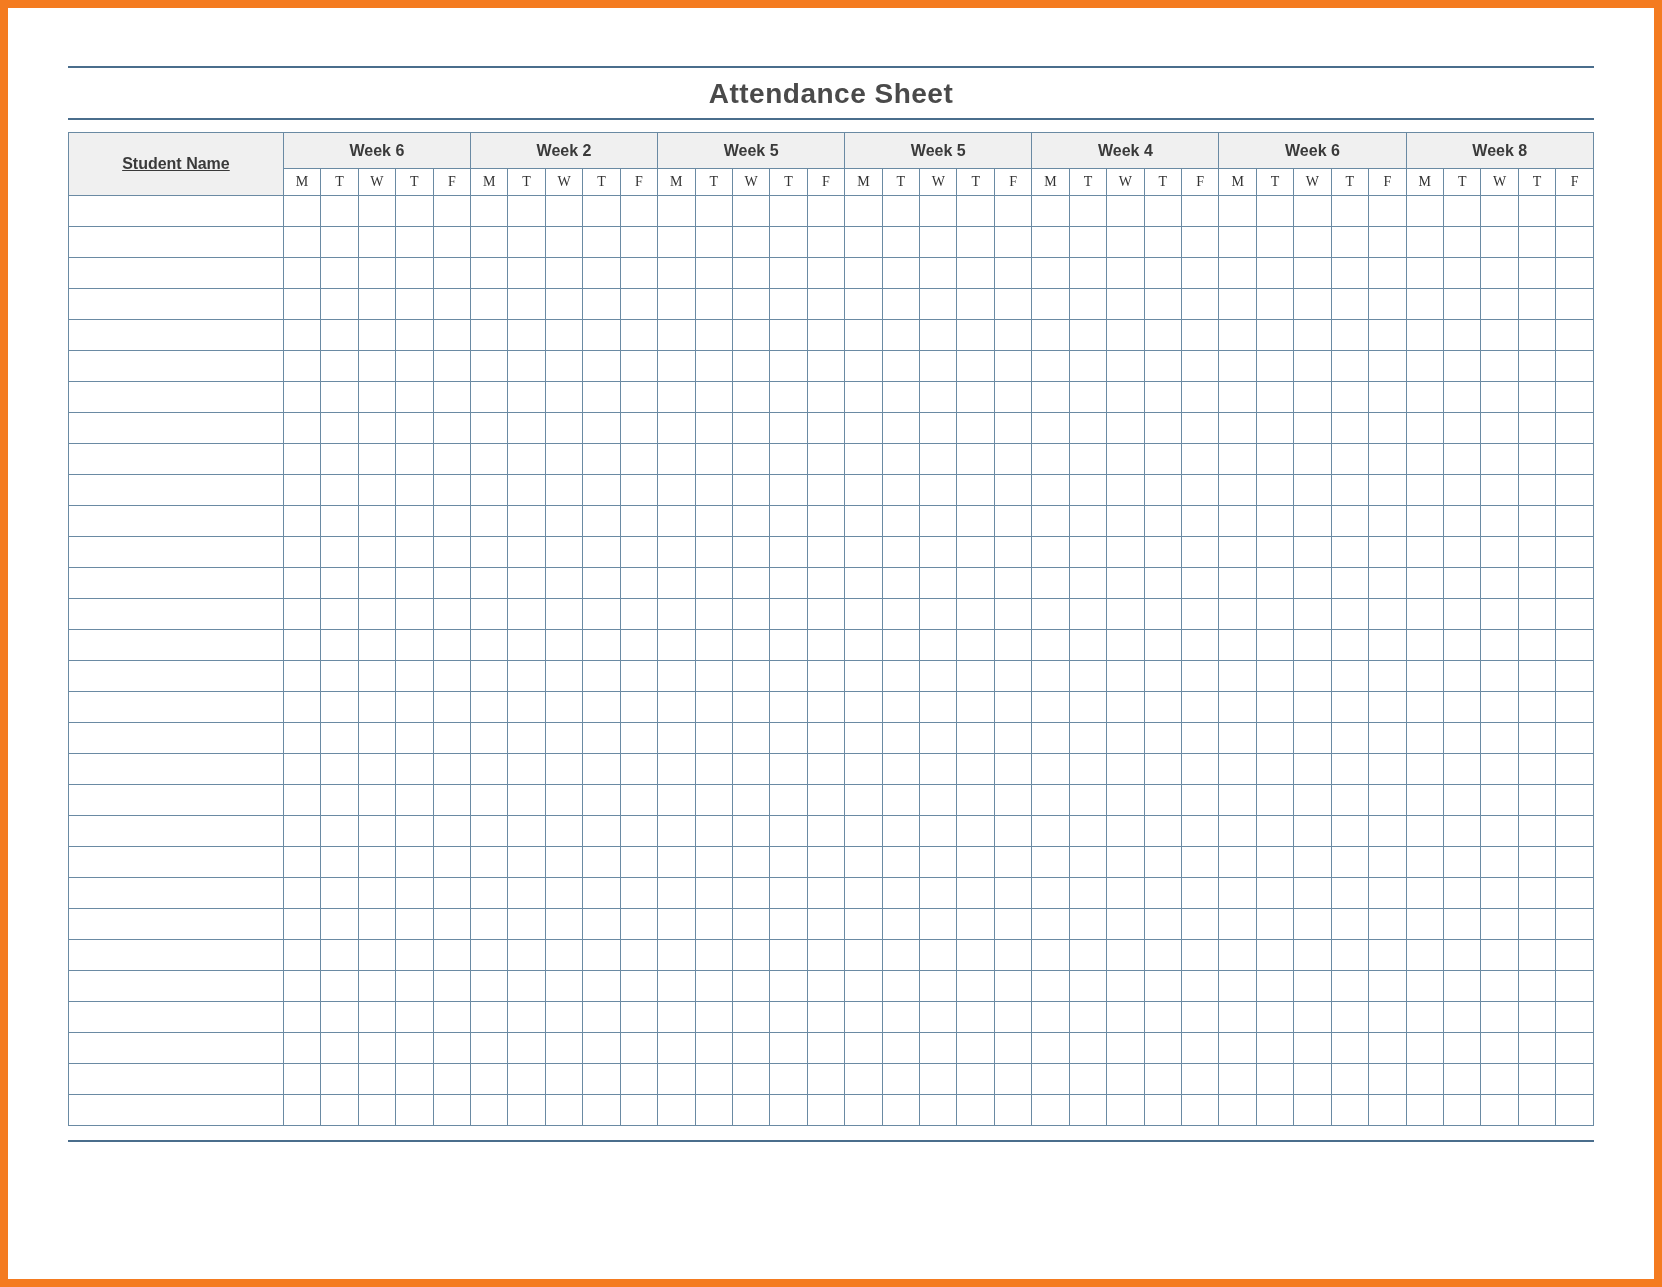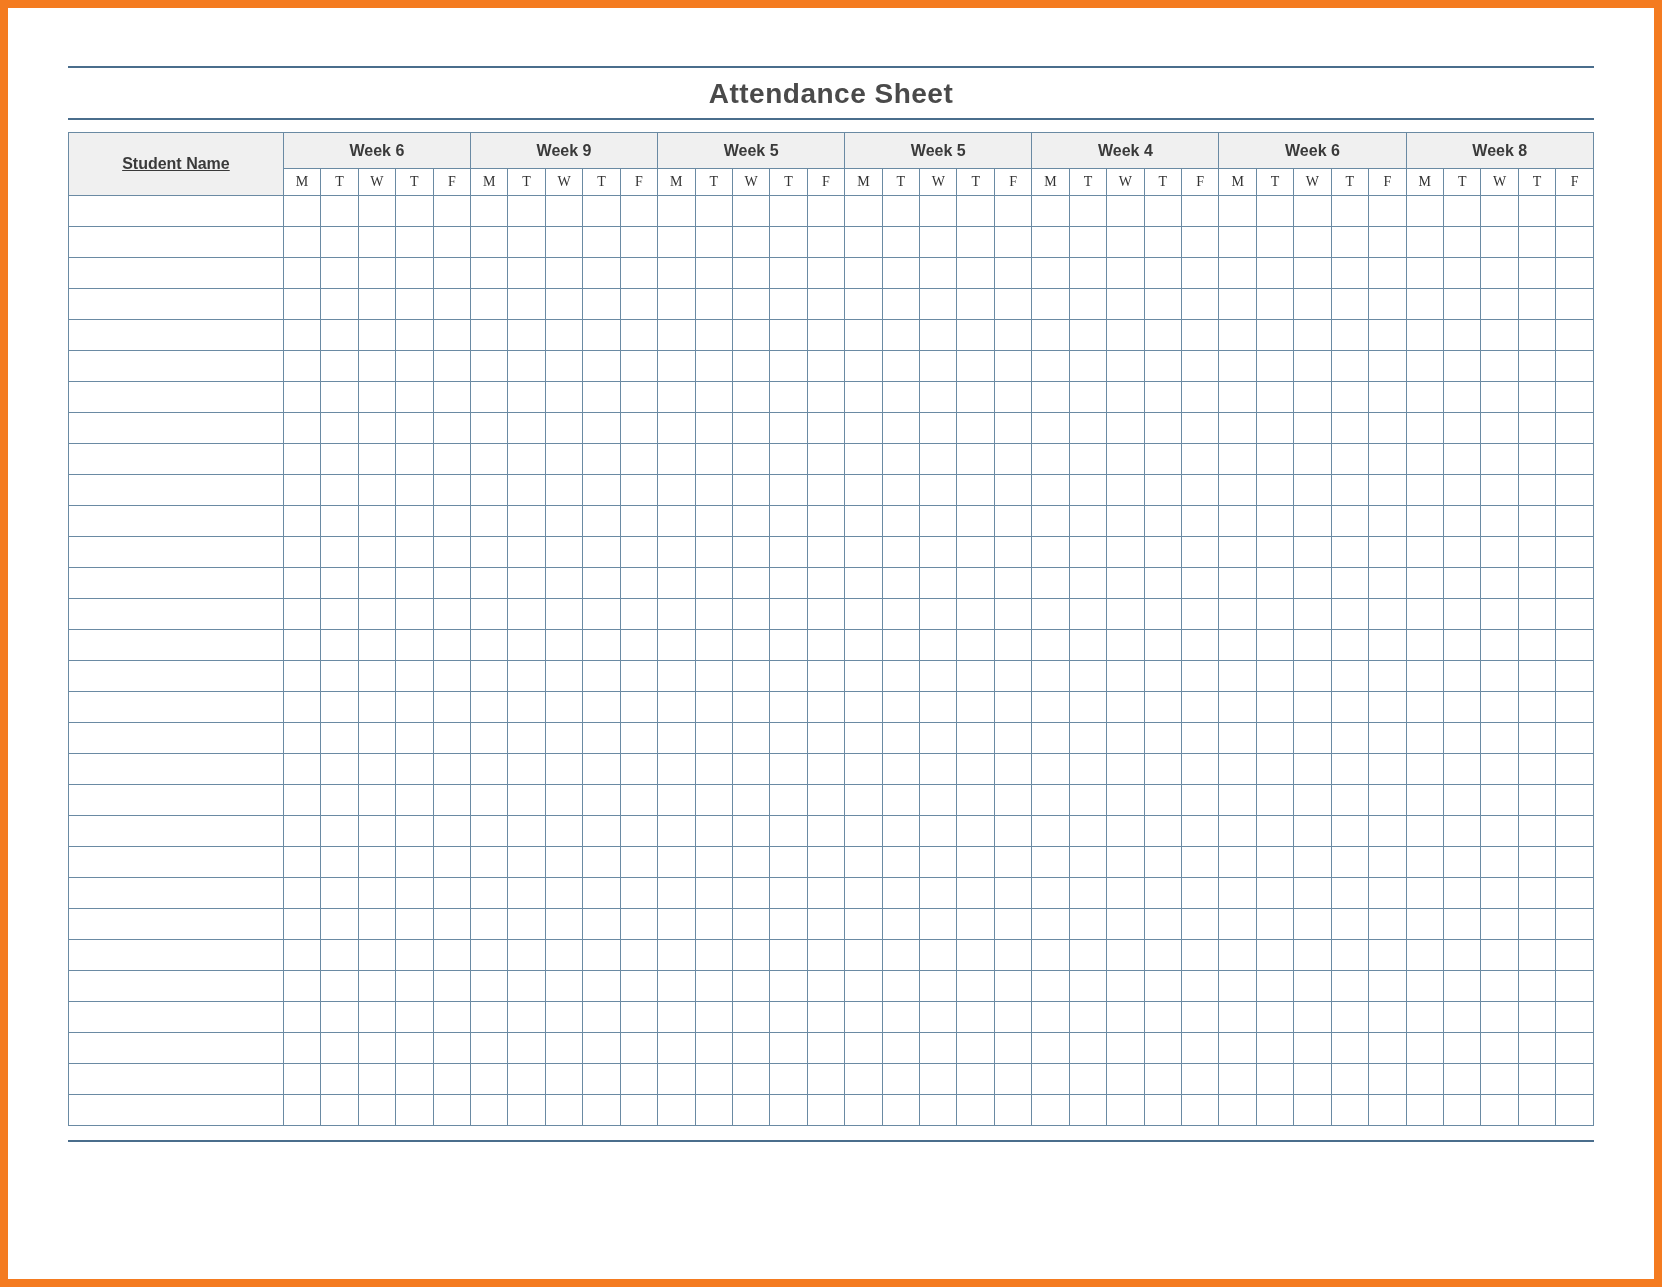--- a/index.html
+++ b/index.html
@@ -115,21 +115,21 @@
         <col class="day-col">
         <col class="day-col">
         <col class="day-col">
         <col class="day-col">
         <col class="day-col">
       </colgroup>
     <thead>
       <tr id="week-header-row">
         <th rowspan="2" class="name-col">Student Name</th>
       <th colspan="5">Week 6</th>
-          <th colspan="5">Week 9</th>
+          <th colspan="5">Week 2</th>
           <th colspan="5">Week 5</th>
           <th colspan="5">Week 5</th>
           <th colspan="5">Week 4</th>
           <th colspan="5">Week 6</th>
           <th colspan="5">Week 8</th>
         </tr>
       <tr id="day-header-row">
           <td class="day-label">M</td>
           <td class="day-label">T</td>
           <td class="day-label">W</td>

